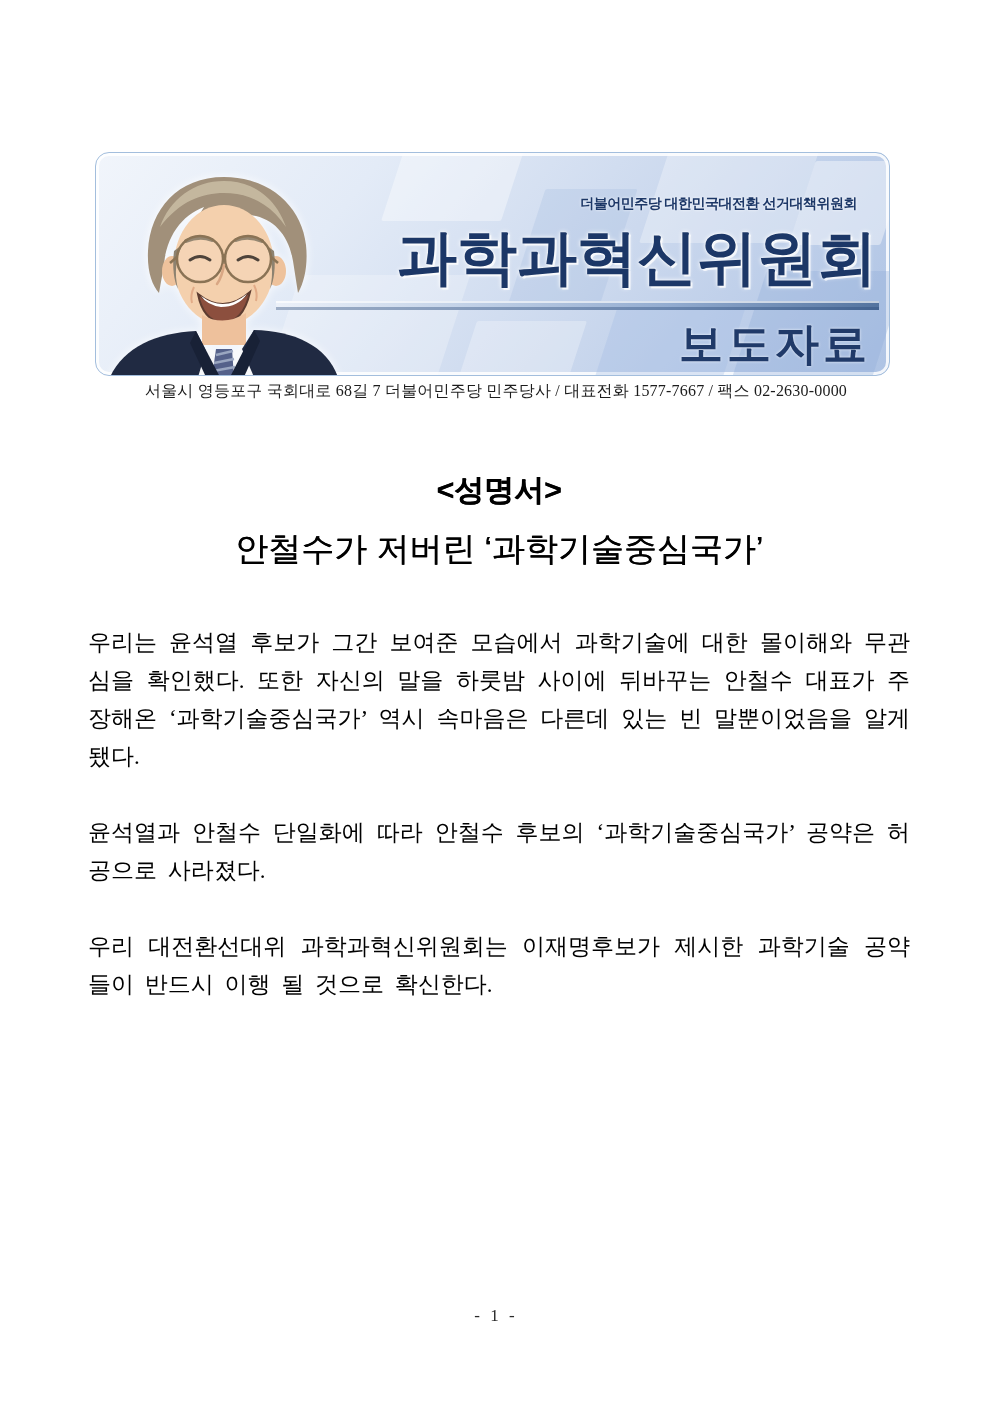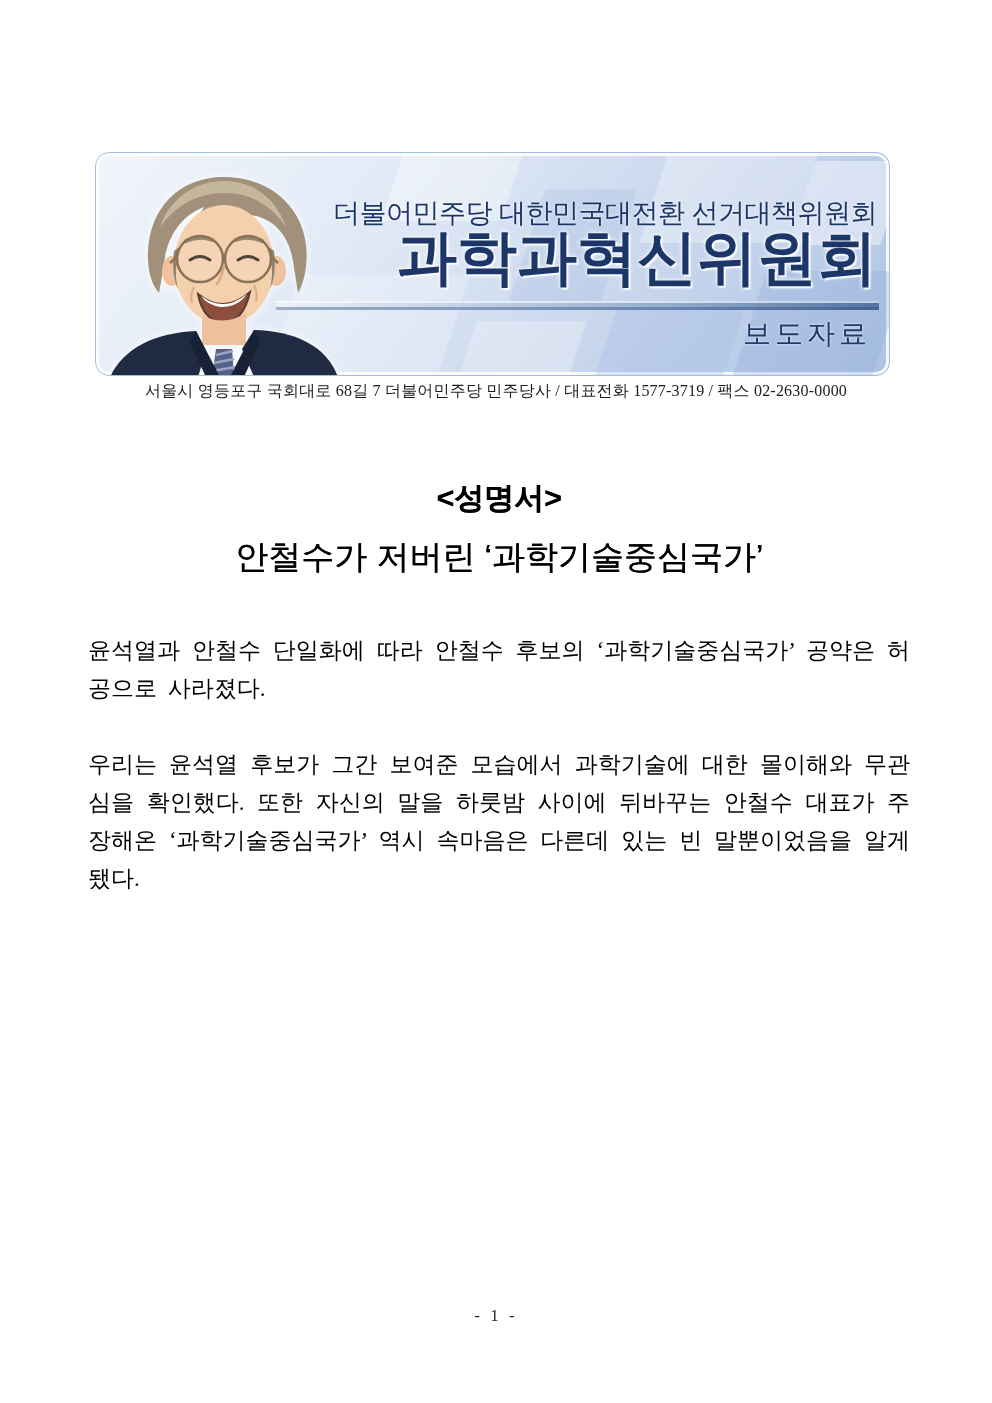--- a/index.html
+++ b/index.html
@@ -25,61 +25,61 @@
   .t1{left:300px;top:-24px;width:120px;height:92px;background:rgba(255,255,255,0.38);}
   .t2{left:430px;top:36px;width:92px;height:120px;background:rgba(150,178,220,0.22);}
   .t3{left:560px;top:-14px;width:150px;height:104px;background:rgba(255,255,255,0.30);}
   .t4{left:648px;top:118px;width:140px;height:140px;background:rgba(140,168,214,0.30);}
   .t5{left:185px;top:122px;width:170px;height:118px;background:rgba(255,255,255,0.25);}
   .t6{left:706px;top:8px;width:92px;height:84px;background:rgba(255,255,255,0.42);}
   .t7{left:508px;top:148px;width:128px;height:96px;background:rgba(162,188,226,0.32);}
   .t8{left:368px;top:168px;width:110px;height:80px;background:rgba(255,255,255,0.28);}
 
   .banner-org{
-    position:absolute;right:12px;top:42px;
+    position:absolute;right:32px;top:42px;
     font-family:"Liberation Sans","DejaVu Sans",sans-serif;
-    font-size:27px;font-weight:400;letter-spacing:-0.5px;
+    font-size:14px;font-weight:700;letter-spacing:-0.5px;
     color:#1c3767;white-space:nowrap;
     text-shadow:0 0 3px rgba(255,255,255,0.9);
   }
   .banner-committee{
     position:absolute;right:12px;top:70px;
     font-family:"Liberation Sans","DejaVu Sans",sans-serif;
     font-size:60px;font-weight:900;letter-spacing:0px;line-height:1.15;
     color:#1c3767;white-space:nowrap;
     text-shadow:0 0 2px #fff,0 0 5px #fff,2px 2px 0 rgba(255,255,255,0.75);
   }
   .banner-bar{
     position:absolute;left:180px;right:10px;top:148px;height:9px;
     background:linear-gradient(90deg,rgba(236,241,249,0.95) 0%,#c4d3e8 30%,#93acd0 65%,#54749f 100%);
     box-shadow:inset 0 -3px 0 rgba(42,74,122,0.40), inset 0 2px 0 rgba(255,255,255,0.65);
   }
   .banner-doctype{
     position:absolute;right:18px;top:162px;
     font-family:"Liberation Serif","DejaVu Serif",serif;
-    font-size:28px;font-weight:400;letter-spacing:4px;
+    font-size:44px;font-weight:700;letter-spacing:4px;
     color:#203a69;white-space:nowrap;
     text-shadow:0 0 3px rgba(255,255,255,0.8);
   }
   .portrait{
     position:absolute;left:6px;bottom:-2px;width:244px;height:212px;
     filter:drop-shadow(0 0 5px rgba(255,255,255,0.85));
   }
 
   
   .contact{
     position:absolute;left:0;right:0;top:381px;
     text-align:center;font-size:16px;color:#1c1c1c;letter-spacing:0.2px;
   }
 
   
   .statement{position:absolute;left:88px;width:822px;top:466px;}
   .st-heading,.st-title{
     font-family:"Liberation Sans","DejaVu Sans",sans-serif;
-    text-align:center;color:#000;margin:12px;
+    text-align:center;color:#000;margin:4px;
     text-shadow:0.5px 0 0 currentColor;
   }
   .st-heading{font-size:30px;font-weight:800;line-height:40px;margin-bottom:18px;}
   .st-title{font-size:33px;font-weight:400;line-height:42px;margin-bottom:16px;}
   .st-body{margin-top:54px;}
   .st-body p{
     font-size:23px;line-height:38px;margin:0 0 38px 0;
     text-align:justify;text-align-last:left;word-spacing:5px;color:#000;
   }
 
@@ -151,27 +151,28 @@
       <polygon points="114,184 130,184 132,212 110,212" fill="#55618a"></polygon>
       <path d="M114 190 L131 186 M112 198 L132 194 M111 206 L133 202" stroke="#9aa6c0" stroke-width="2.5"></path>
 
       <path d="M8 212 C22 182 54 168 94 166 L104 186 L96 212 Z" fill="#202a42"></path>
       <path d="M236 212 C224 180 192 166 152 165 L140 184 L152 212 Z" fill="#202a42"></path>
       <path d="M94 166 L118 212 L104 212 L88 178 Z" fill="#182136"></path>
       <path d="M152 165 L128 212 L142 212 L158 176 Z" fill="#182136"></path>
     </svg>
   </div>
 
-  <div class="contact">서울시 영등포구 국회대로 68길 7 더불어민주당 민주당사 / 대표전화 1577-3719 / 팩스 02-2630-0000</div>
+  <div class="contact">서울시 영등포구 국회대로 68길 7 더불어민주당 민주당사 / 대표전화 1577-7667 / 팩스 02-2630-0000</div>
 
   <div class="statement">
     <h1 class="st-heading">&lt;성명서&gt;</h1>
     <h2 class="st-title">안철수가 저버린 ‘과학기술중심국가’</h2>
 
     <div class="st-body">
+      <p>우리는 윤석열 후보가 그간 보여준 모습에서 과학기술에 대한 몰이해와 무관심을 확인했다. 또한 자신의 말을 하룻밤 사이에 뒤바꾸는 안철수 대표가 주장해온 ‘과학기술중심국가’ 역시 속마음은 다른데 있는 빈 말뿐이었음을 알게 됐다.</p>
       <p>윤석열과 안철수 단일화에 따라 안철수 후보의 ‘과학기술중심국가’ 공약은 허공으로 사라졌다.</p>
-      <p>우리는 윤석열 후보가 그간 보여준 모습에서 과학기술에 대한 몰이해와 무관심을 확인했다. 또한 자신의 말을 하룻밤 사이에 뒤바꾸는 안철수 대표가 주장해온 ‘과학기술중심국가’ 역시 속마음은 다른데 있는 빈 말뿐이었음을 알게 됐다.</p>
+      <p>우리 대전환선대위 과학과혁신위원회는 이재명후보가 제시한 과학기술 공약들이 반드시 이행 될 것으로 확신한다.</p>
     </div>
   </div>
 
   <div class="page-footer">- 1 -</div>
 
 </div>
 
 </body></html>

